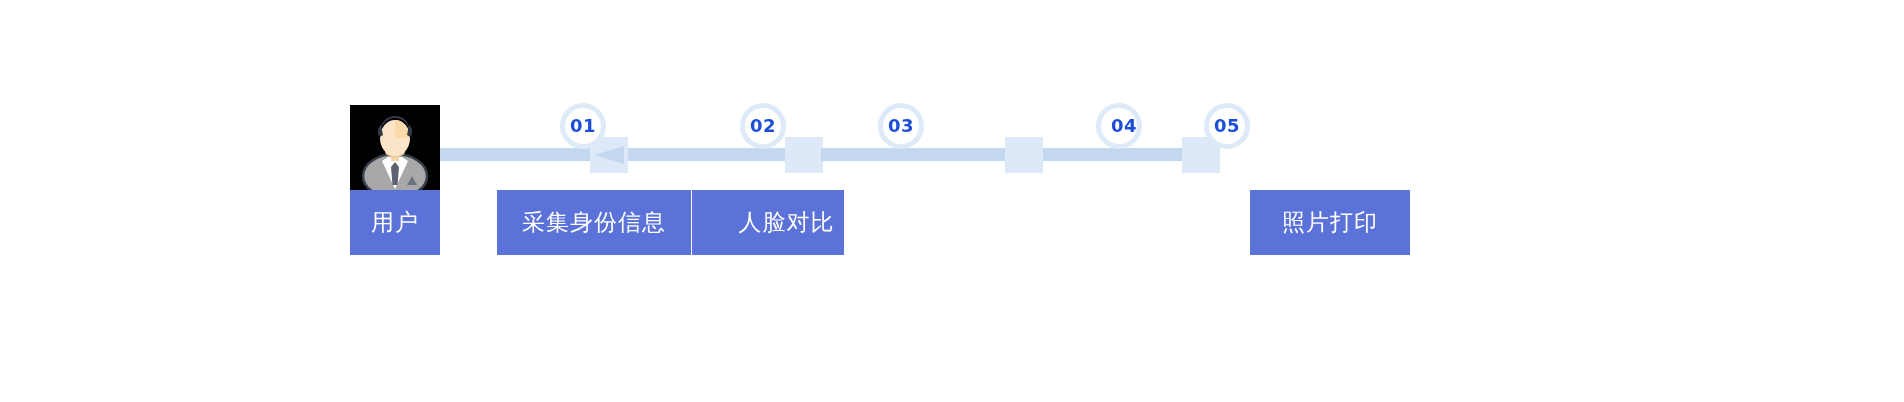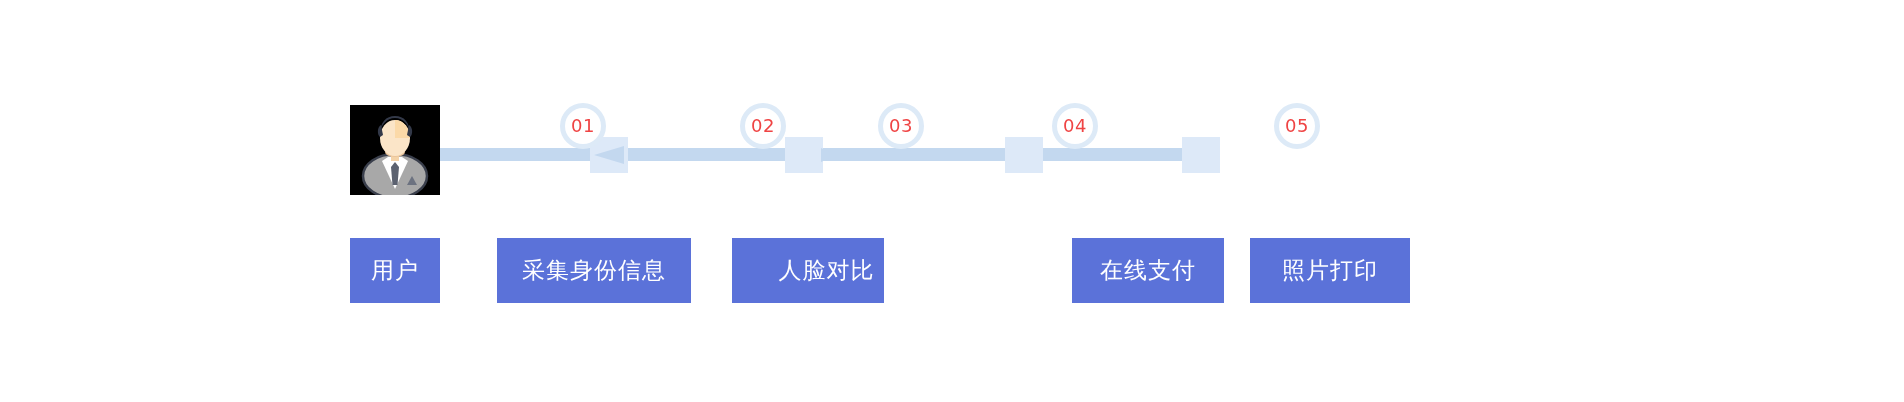--- a/index.html
+++ b/index.html
@@ -71,37 +71,36 @@
     background: #ffffff;
     border: 5px solid #ddeaf7;
     box-sizing: border-box;
     display: flex;
     align-items: center;
     justify-content: center;
   }
   .step-circle .num {
     font-family: "DejaVu Sans", "Liberation Sans", sans-serif;
     font-size: 18px;
-    font-weight: normal;
-    color: #ef4444;
+    font-weight: bold;
+    color: #1d4ed8;
     letter-spacing: 0.5px;
     line-height: 1;
   }
 
   
   .label-box {
     position: absolute;
     top: 190px;
     height: 65px;
     background: #5b72d9;
     display: flex;
     align-items: center;
     justify-content: center;
     box-sizing: border-box;
-    margin-top: 48px;
   }
   .label-box .label-text {
     color: #ffffff;
     font-family: "Liberation Sans", "DejaVu Sans", sans-serif;
     font-size: 23px;
     letter-spacing: 1px;
     line-height: 1;
     white-space: nowrap;
   }
 
@@ -165,33 +164,30 @@
 
   <div class="step-circle" style="left:560px;">
     <span class="num">01</span>
   </div>
   <div class="step-circle" style="left:740px;justify-content:center;">
     <span class="num">02</span>
   </div>
   <div class="step-circle" style="left:878px;">
     <span class="num">03</span>
   </div>
-  <div class="step-circle" style="left:1052px;">
+  <div class="step-circle" style="left:1096px;justify-content:flex-end;">
     <span class="num">04</span>
   </div>
-  <div class="step-circle" style="left:1274px;">
+  <div class="step-circle" style="left:1204px;">
     <span class="num">05</span>
   </div>
 
   <div class="label-box" style="left:497px;width:194px;">
     <span class="label-text">采集身份信息</span>
   </div>
-  <div class="label-box" style="left:732px;width:152px;padding-left:37px;">
+  <div class="label-box" style="left:692px;width:152px;padding-left:37px;">
     <span class="label-text">人脸对比</span>
-  </div>
-  <div class="label-box" style="left:1072px;width:152px;">
-    <span class="label-text">在线支付</span>
   </div>
   <div class="label-box" style="left:1250px;width:160px;">
     <span class="label-text">照片打印</span>
   </div>
 
 </div>
 
 </body></html>

